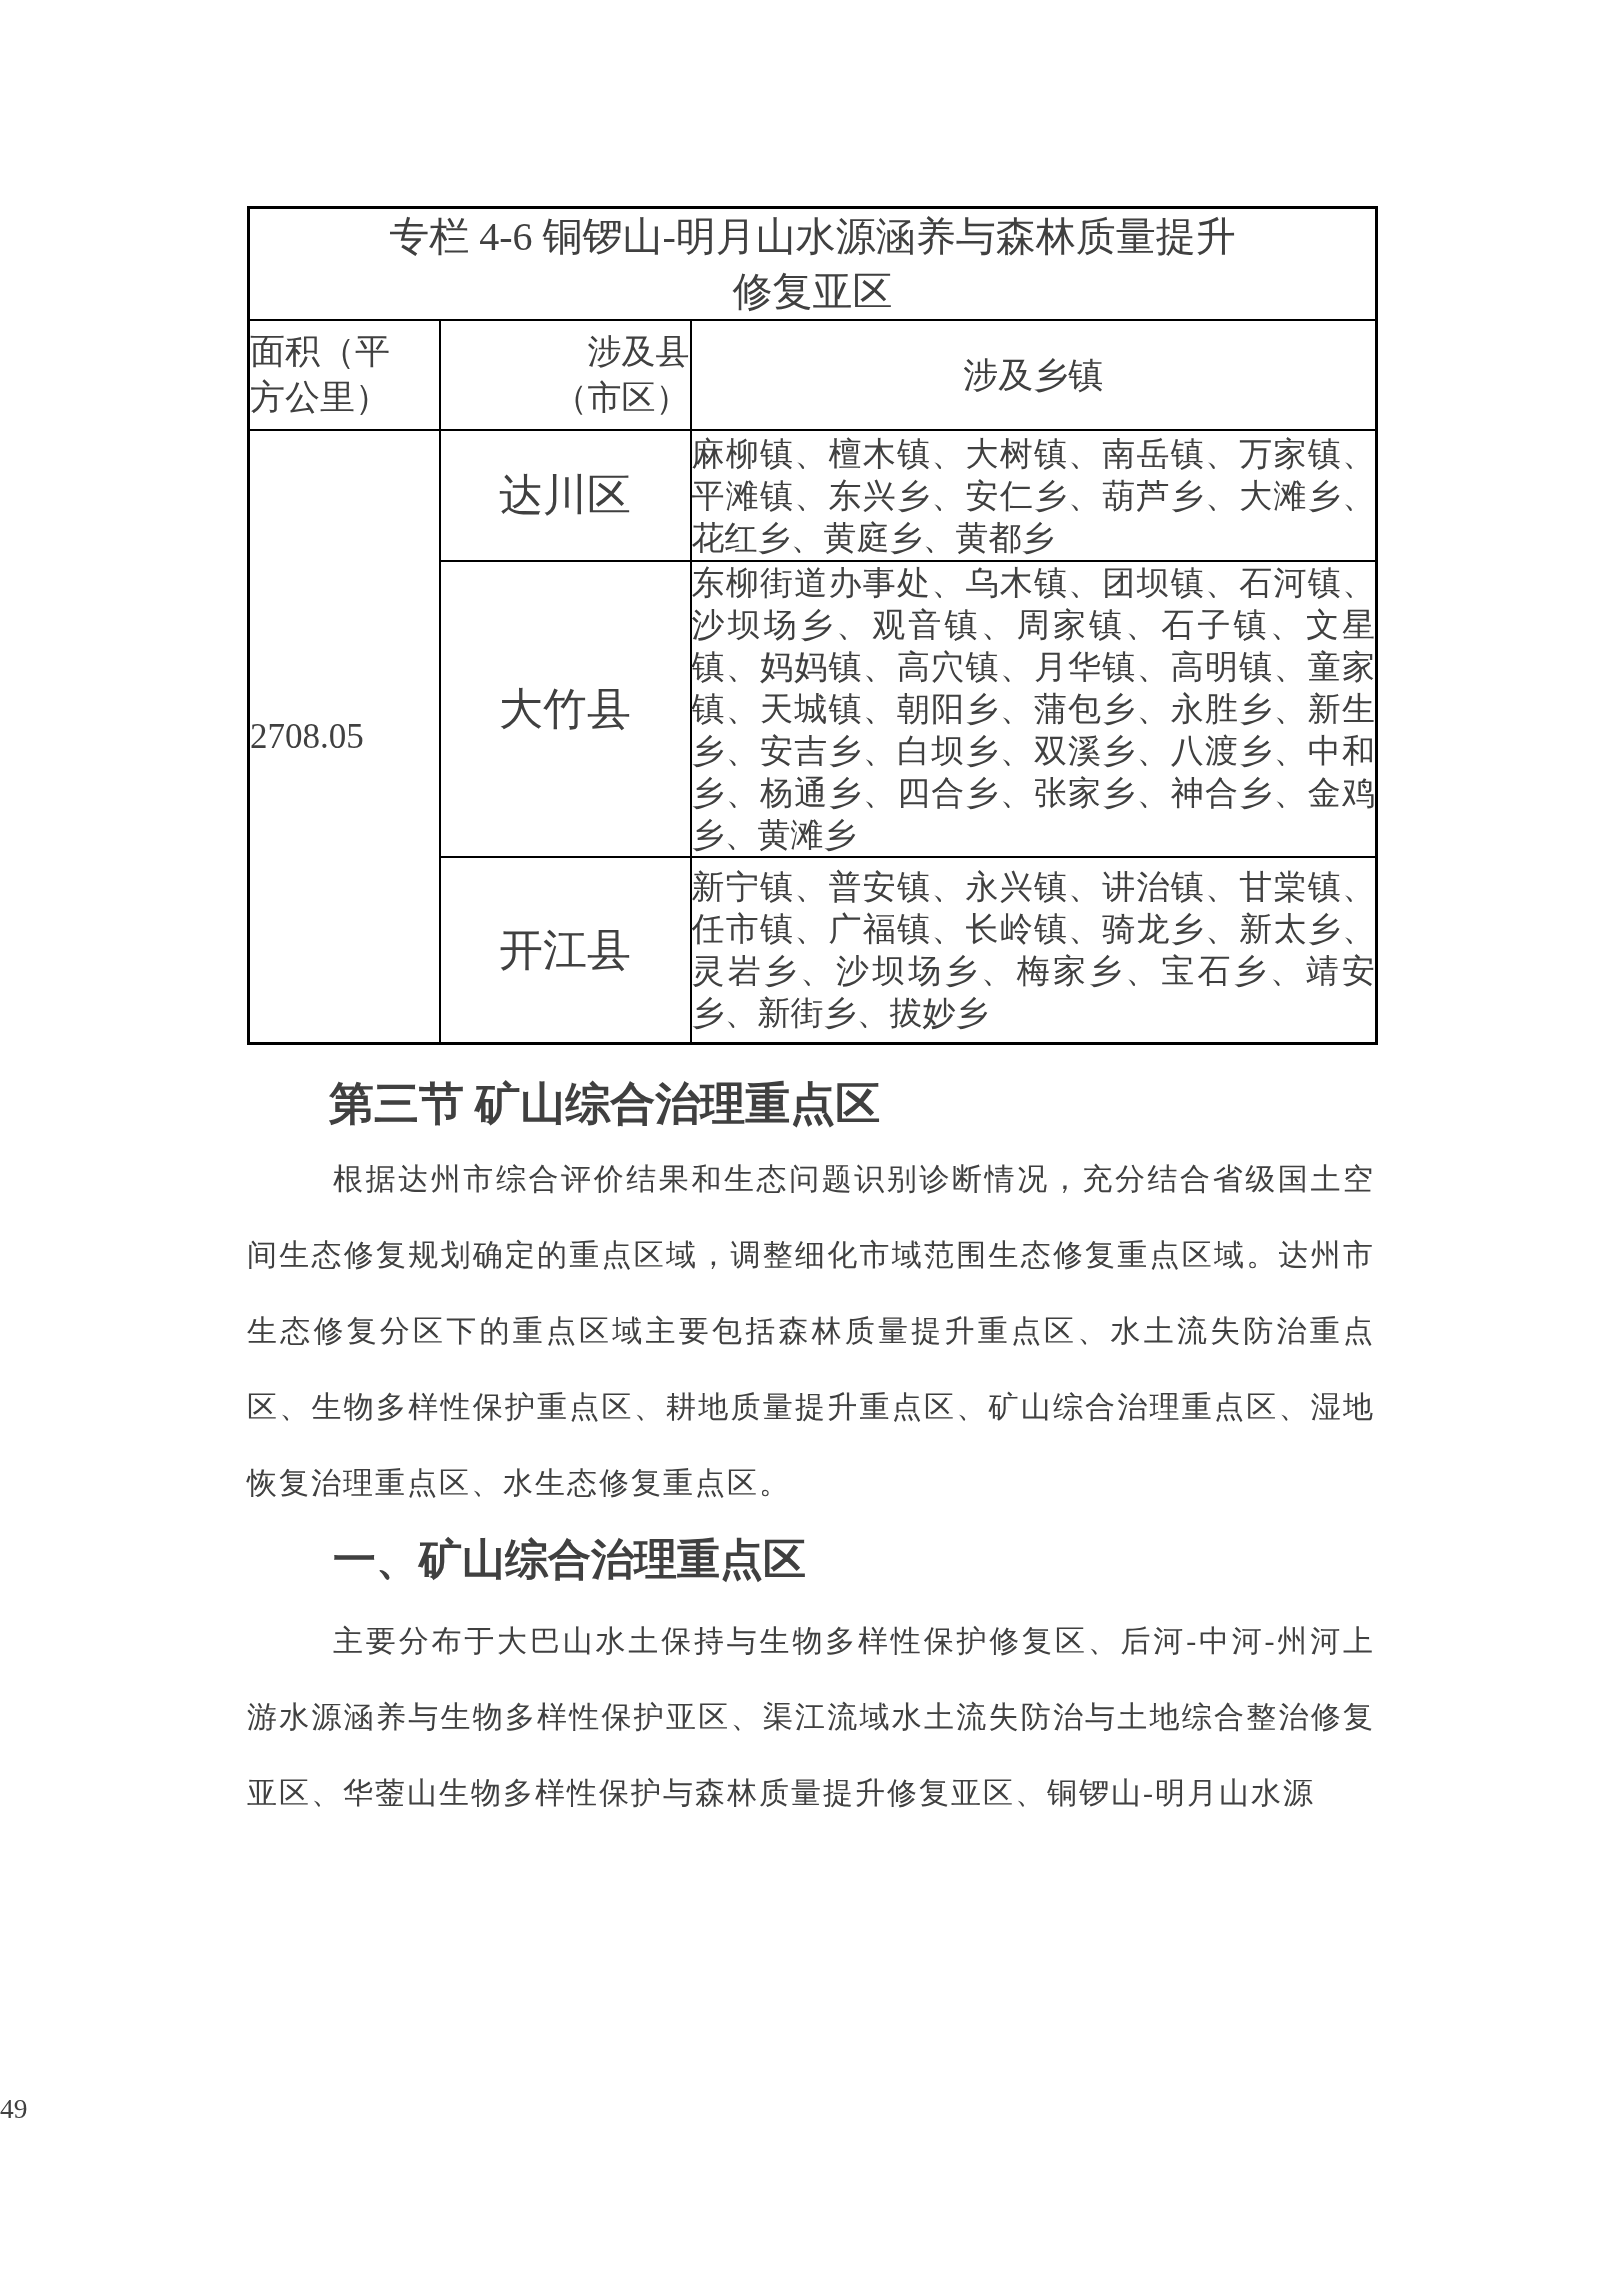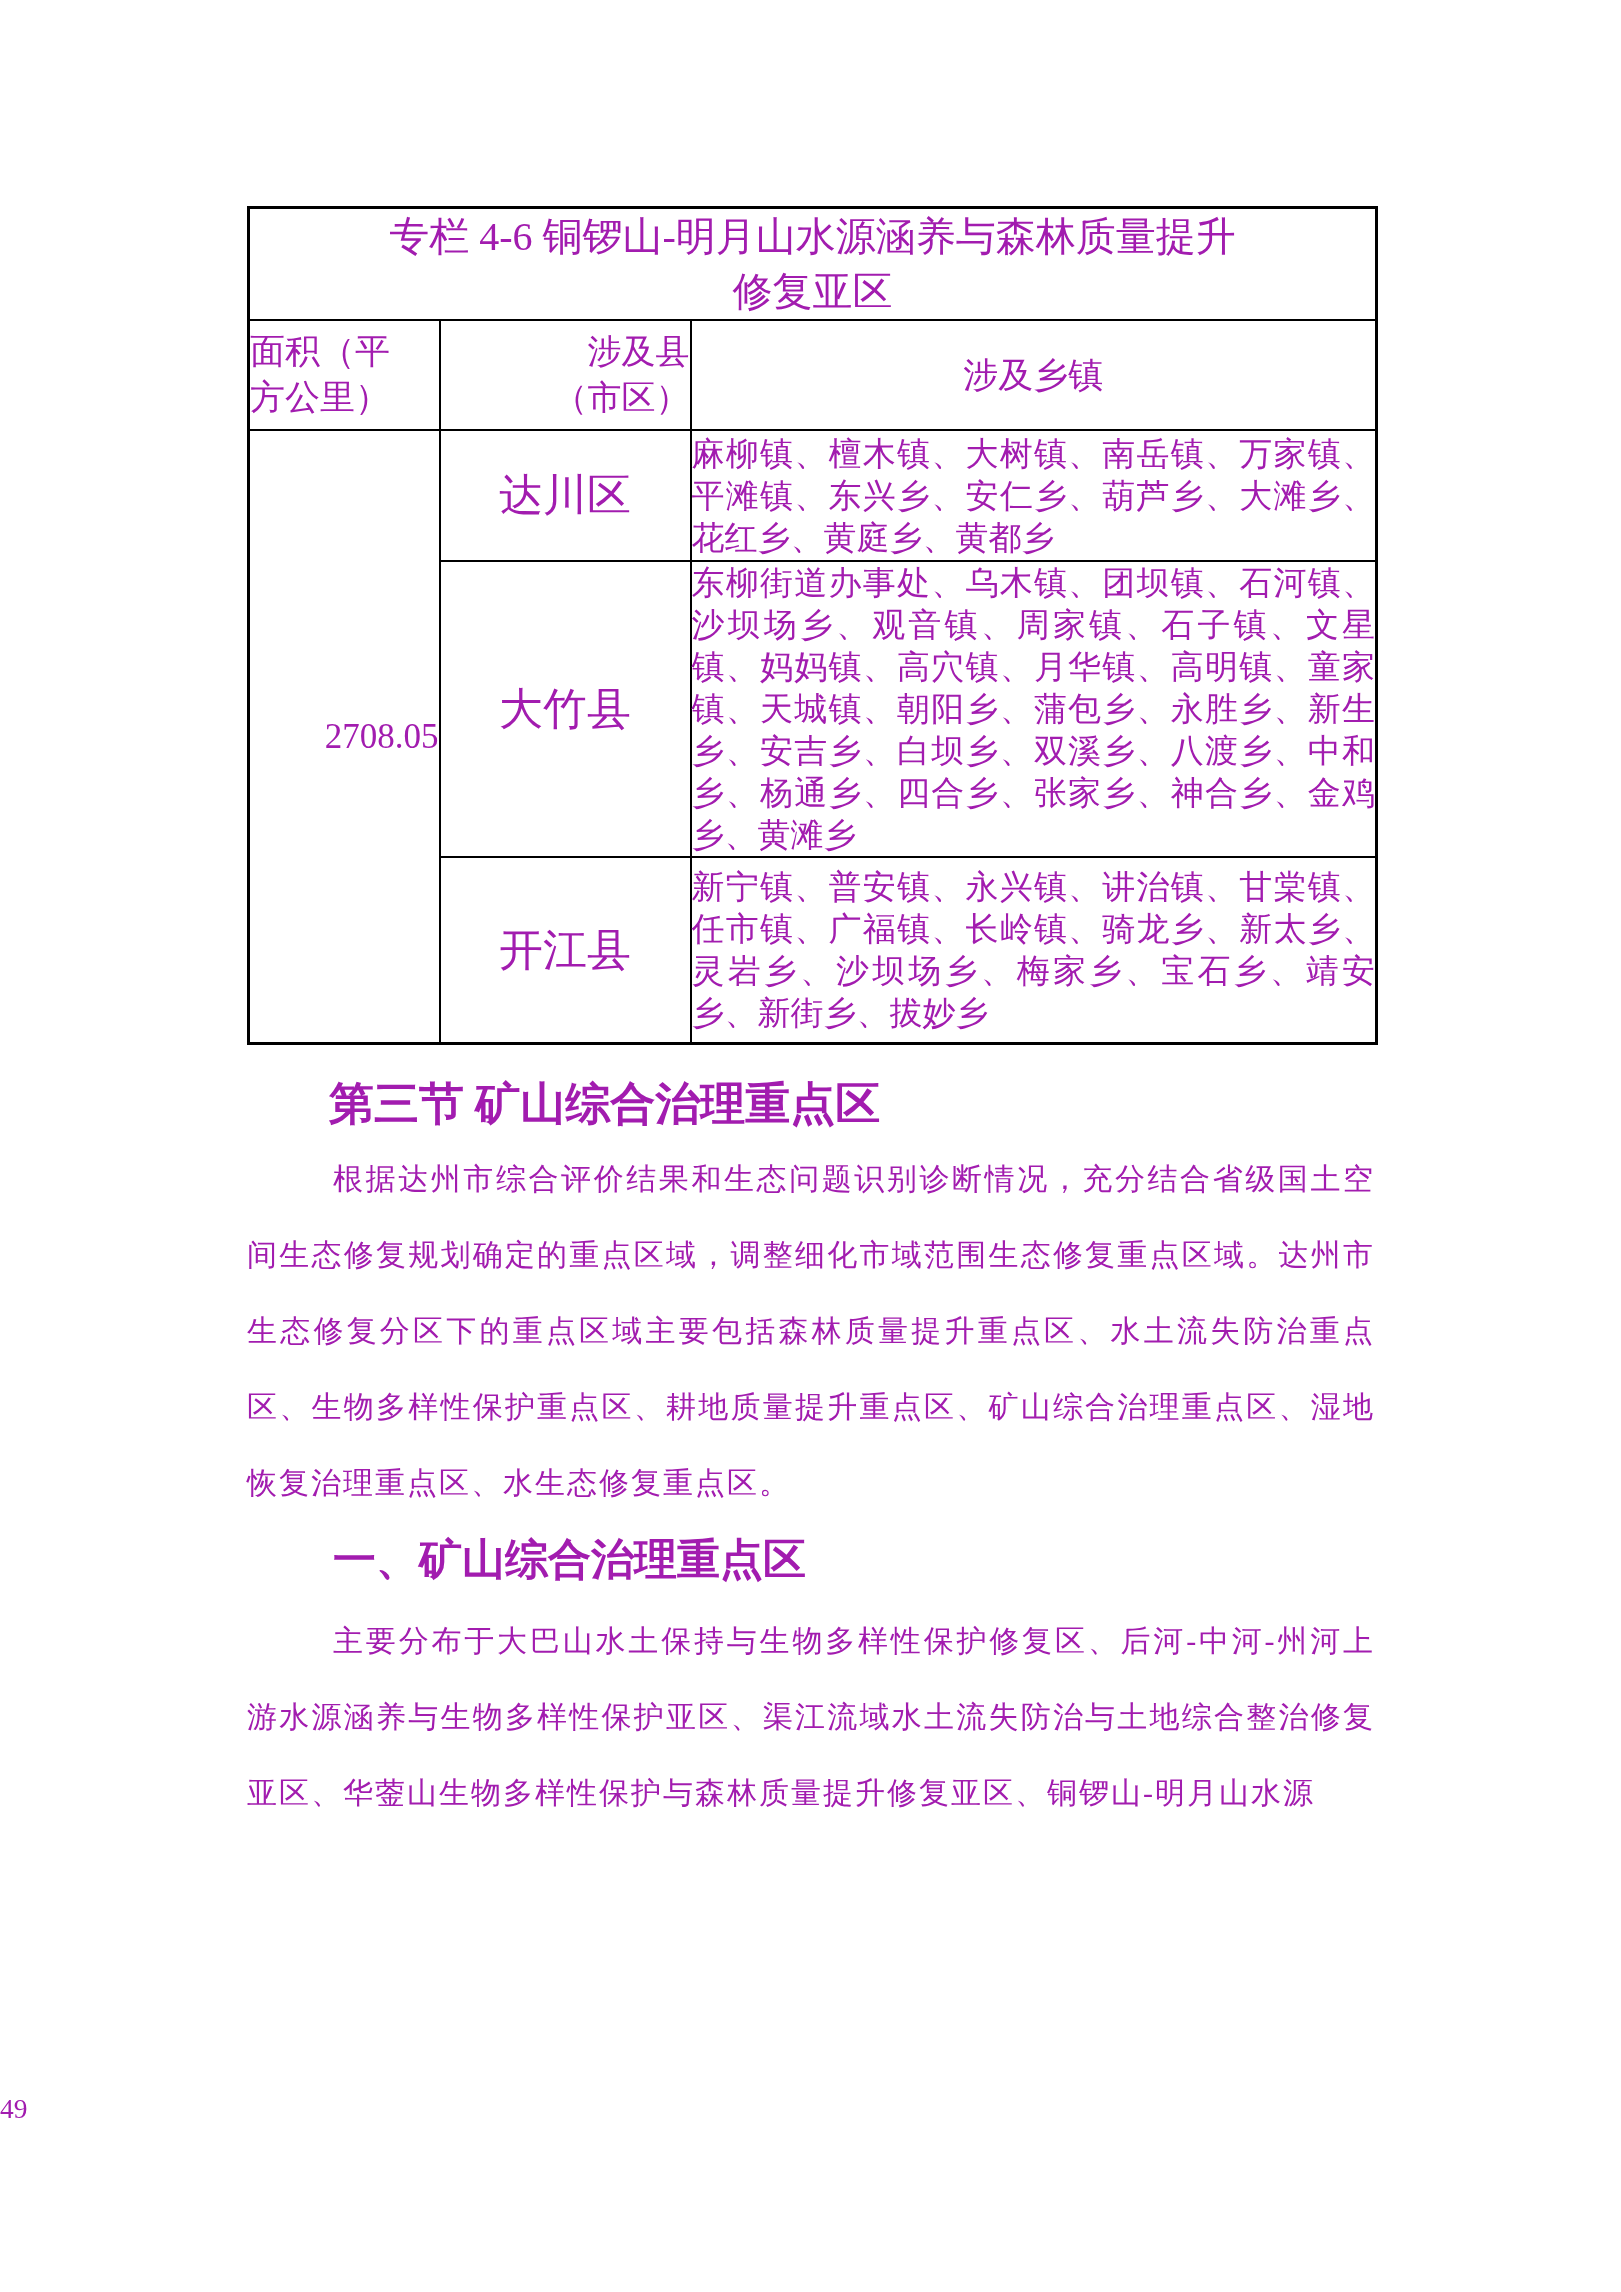--- a/index.html
+++ b/index.html
@@ -1,21 +1,21 @@
 <!DOCTYPE html>
 <html><head>
 <meta charset="utf-8">
 <style>
   html,body { margin:0; padding:0; background:#888; }
   .page {
     position:relative;
     width:1621px; height:2293px;
     margin:0 auto;
     background:#ffffff;
-    color:#a21caf;
+    color:#404040;
     font-family:"Liberation Serif", serif;
     overflow:hidden;
   }
   .content { position:absolute; left:247px; top:206px; width:1128px; }
 
   
   table.box-table {
     border-collapse:collapse;
     table-layout:fixed;
     width:1128px;
@@ -51,21 +51,21 @@
     vertical-align:middle;
     white-space:pre-line;
   }
   td.header-townships {
     font-size:35px;
     text-align:center;
     vertical-align:middle;
   }
   td.area-cell {
     font-size:35px;
-    text-align:right;
+    text-align:left;
     vertical-align:middle;
   }
   td.county-cell {
     font-size:44px;
     text-align:center;
     vertical-align:middle;
   }
   td.townships-cell {
     font-size:33px;
     line-height:42px;

